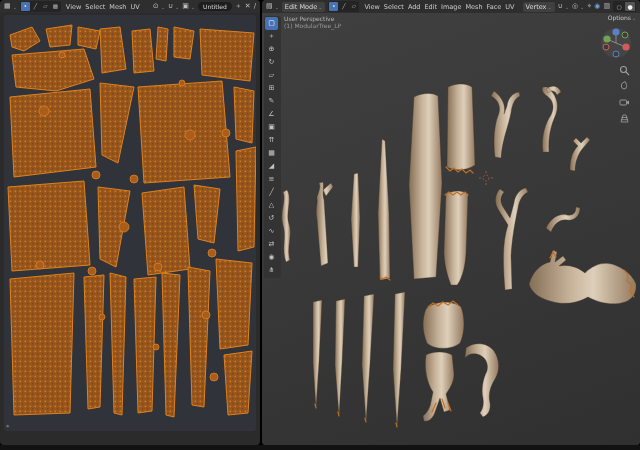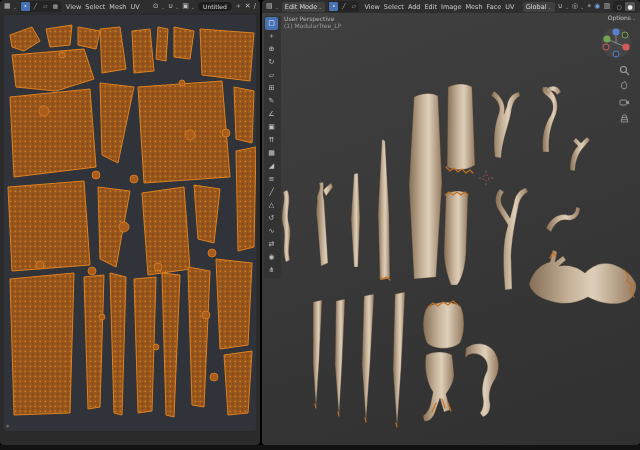--- a/index.html
+++ b/index.html
@@ -167,21 +167,21 @@
         <span class="menu-item">Select</span>
         <span class="menu-item">Add</span>
         <span class="menu-item">Edit</span>
         <span class="menu-item">Image</span>
         <span class="menu-item">Mesh</span>
         <span class="menu-item">Face</span>
         <span class="menu-item">UV</span>
       </span>
     <span class="spacer"></span>
     <span class="dd">
-      <span>Global</span>
+      <span>Vertex</span>
       <span class="chev">⌄</span>
     </span>
     <span class="hicon">∪</span>
     <span class="chev">⌄</span>
     <span class="hicon">◎</span>
     <span class="chev">⌄</span>
     <span class="hicon">⌖</span>
     <span class="hicon" style="color:#6da2e0;">◉</span>
     <span class="hicon">▥</span>
     <span class="shade-group">

